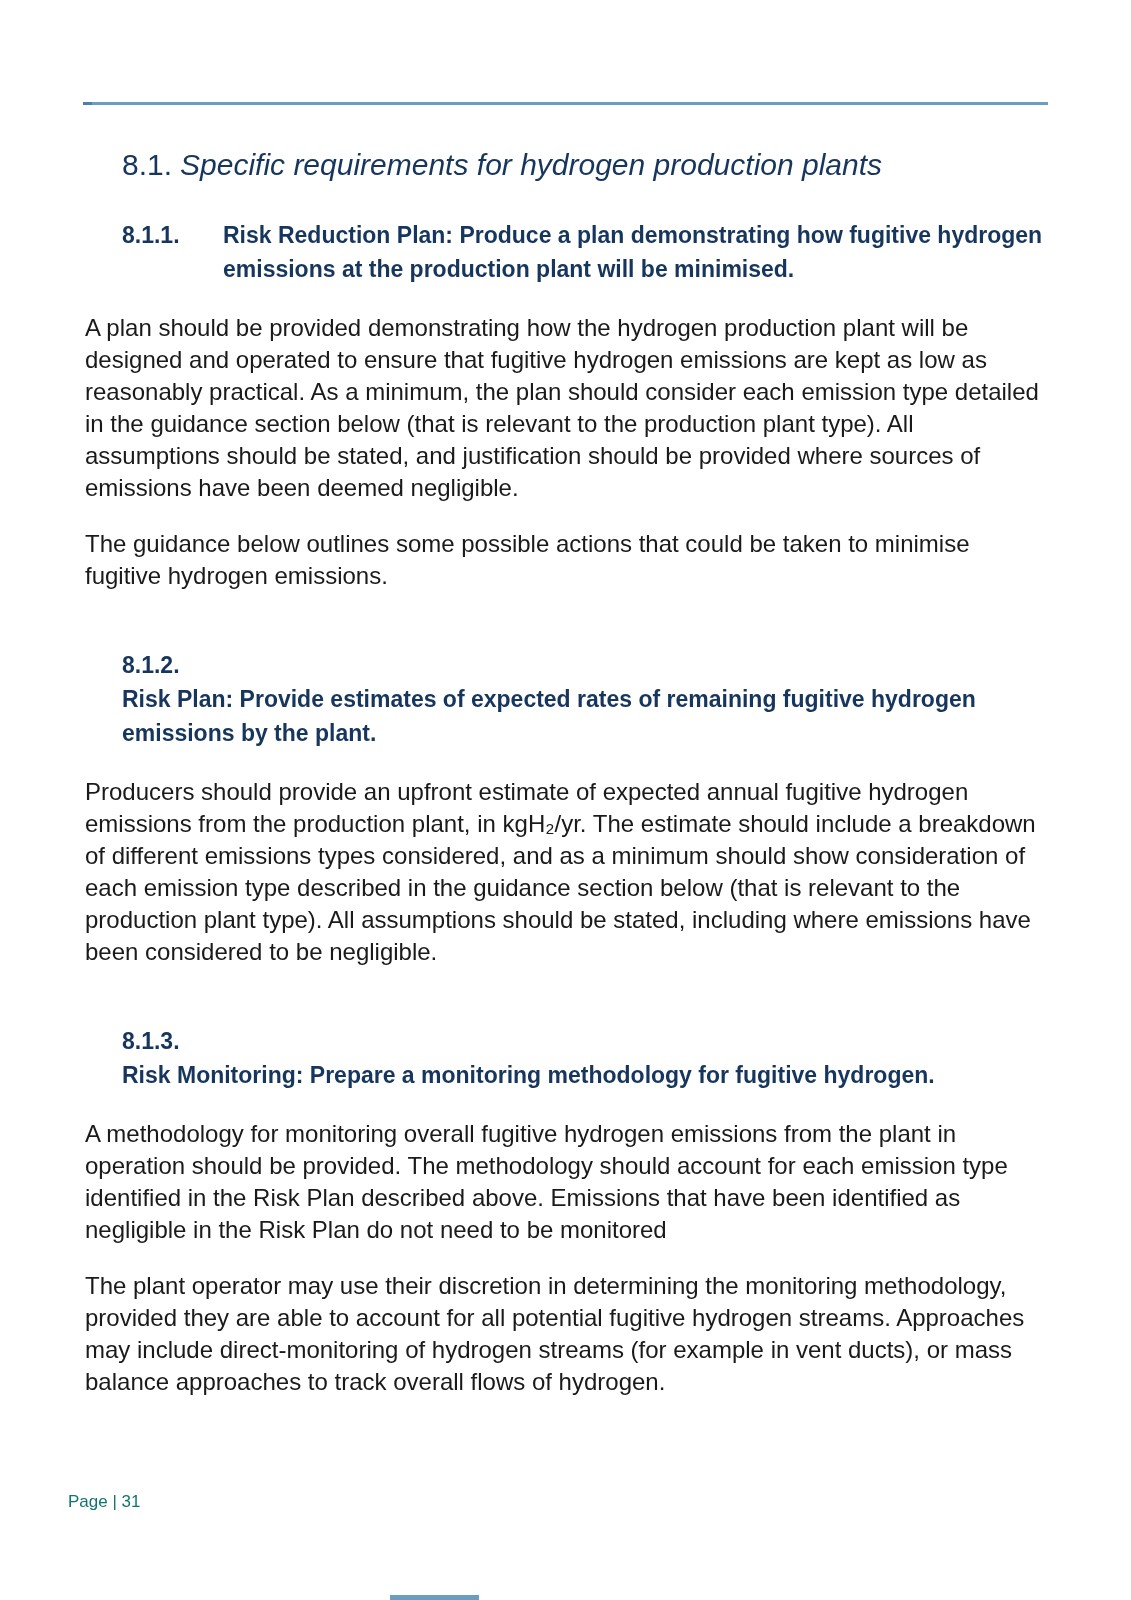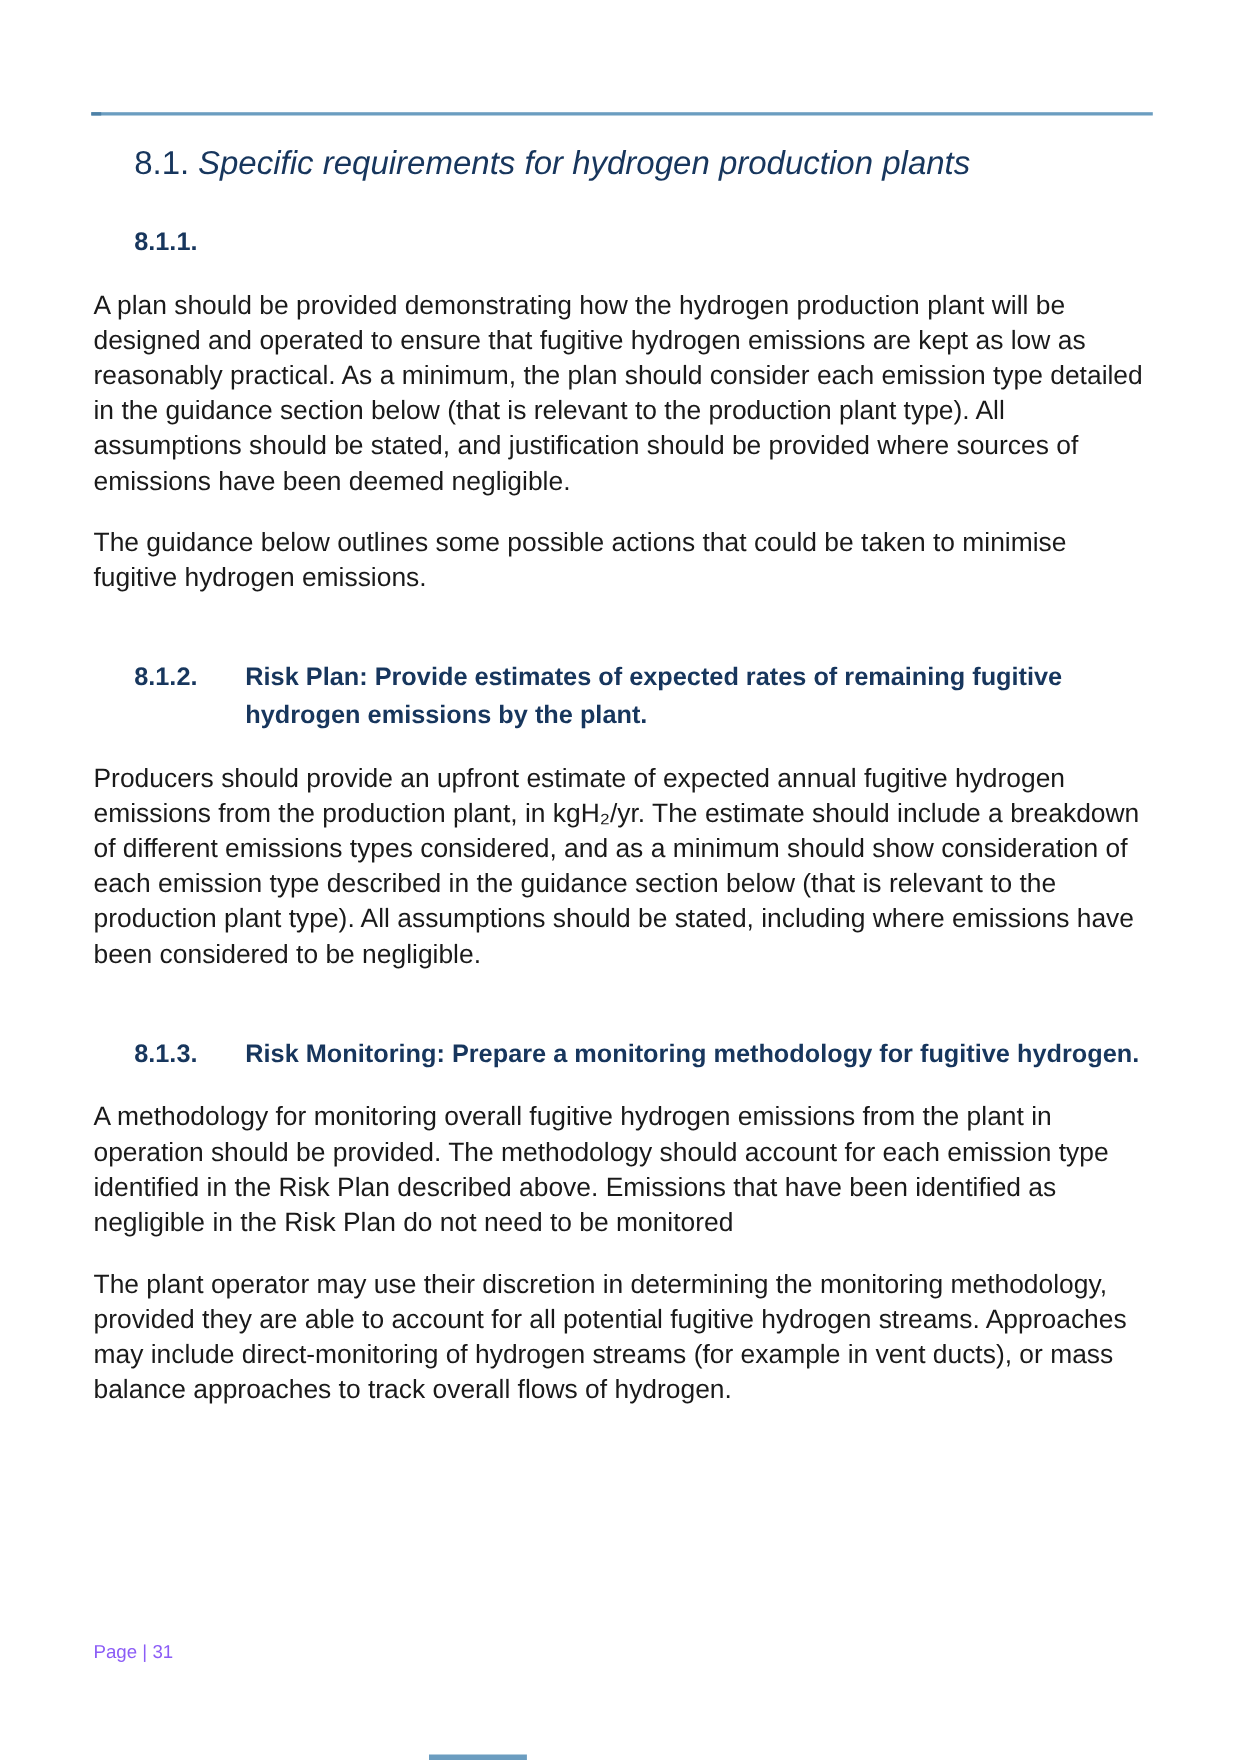--- a/index.html
+++ b/index.html
@@ -23,58 +23,58 @@
   .rule-top .cap {
     position: absolute;
     left: 0; top: 0;
     width: 9px; height: 3px;
     background: #4d7fa0;
     background: #4d80a6;
   }
   .content {
     position: absolute;
     left: 85px;
-    top: 130px;
+    top: 146px;
     width: 963px;
   }
   .h1 {
     display: flex;
     margin: 0 0 0 37px;
     color: var(--heading, #17365D);
     font-size: 30px;
     line-height: 38px;
     font-weight: 400;
   }
   .h1 .h-num { width: 58px; flex: none; }
   .h1 .h-text { flex: 1; font-style: italic; }
   .h2 {
     display: flex;
     margin: 34px 0 0 37px;
     color: var(--heading, #17365D);
     font-size: 23px;
     line-height: 34px;
     font-weight: 700;
   }
-  .h2.spaced { margin-top: 56px; }
+  .h2.spaced { margin-top: 56px; flex-direction: column; }
   .h2 .h-num { width: 101px; flex: none; }
   .h2 .h-text { flex: 1; }
   .body-p {
     font-size: 24px;
     line-height: 32px;
     margin: 26px 0 0 0;
     color: #1a1a1a;
   }
   .body-p + .body-p { margin-top: 24px; }
   .footer {
     position: absolute;
-    left: 85px;
+    left: 68px;
     top: 1491px;
     font-size: 17px;
     line-height: 22px;
-    color: #8b5cf6;
+    color: #0f766e;
   }
   .rule-next-page {
     position: absolute;
     left: 390px;
     bottom: 0;
     width: 89px;
     height: 5px;
     background: var(--accent, #6B9DC0);
   }
 </style>
@@ -89,20 +89,21 @@
 
   <div class="content">
 
     <div class="h1">
       <span class="h-num">8.1.</span>
       <span class="h-text">Specific requirements for hydrogen production plants</span>
     </div>
 
     <div class="h2">
       <span class="h-num">8.1.1.</span>
+      <span class="h-text">Risk Reduction Plan: Produce a plan demonstrating how fugitive hydrogen emissions at the production plant will be minimised.</span>
     </div>
 
     <p class="body-p">A plan should be provided demonstrating how the hydrogen production plant will be designed and operated to ensure that fugitive hydrogen emissions are kept as low as reasonably practical. As a minimum, the plan should consider each emission type detailed in the guidance section below (that is relevant to the production plant type). All assumptions should be stated, and justification should be provided where sources of emissions have been deemed negligible.</p>
     <p class="body-p">The guidance below outlines some possible actions that could be taken to minimise fugitive hydrogen emissions.</p>
 
     <div class="h2 spaced">
       <span class="h-num">8.1.2.</span>
       <span class="h-text">Risk Plan: Provide estimates of expected rates of remaining fugitive hydrogen emissions by the plant.</span>
     </div>
 

